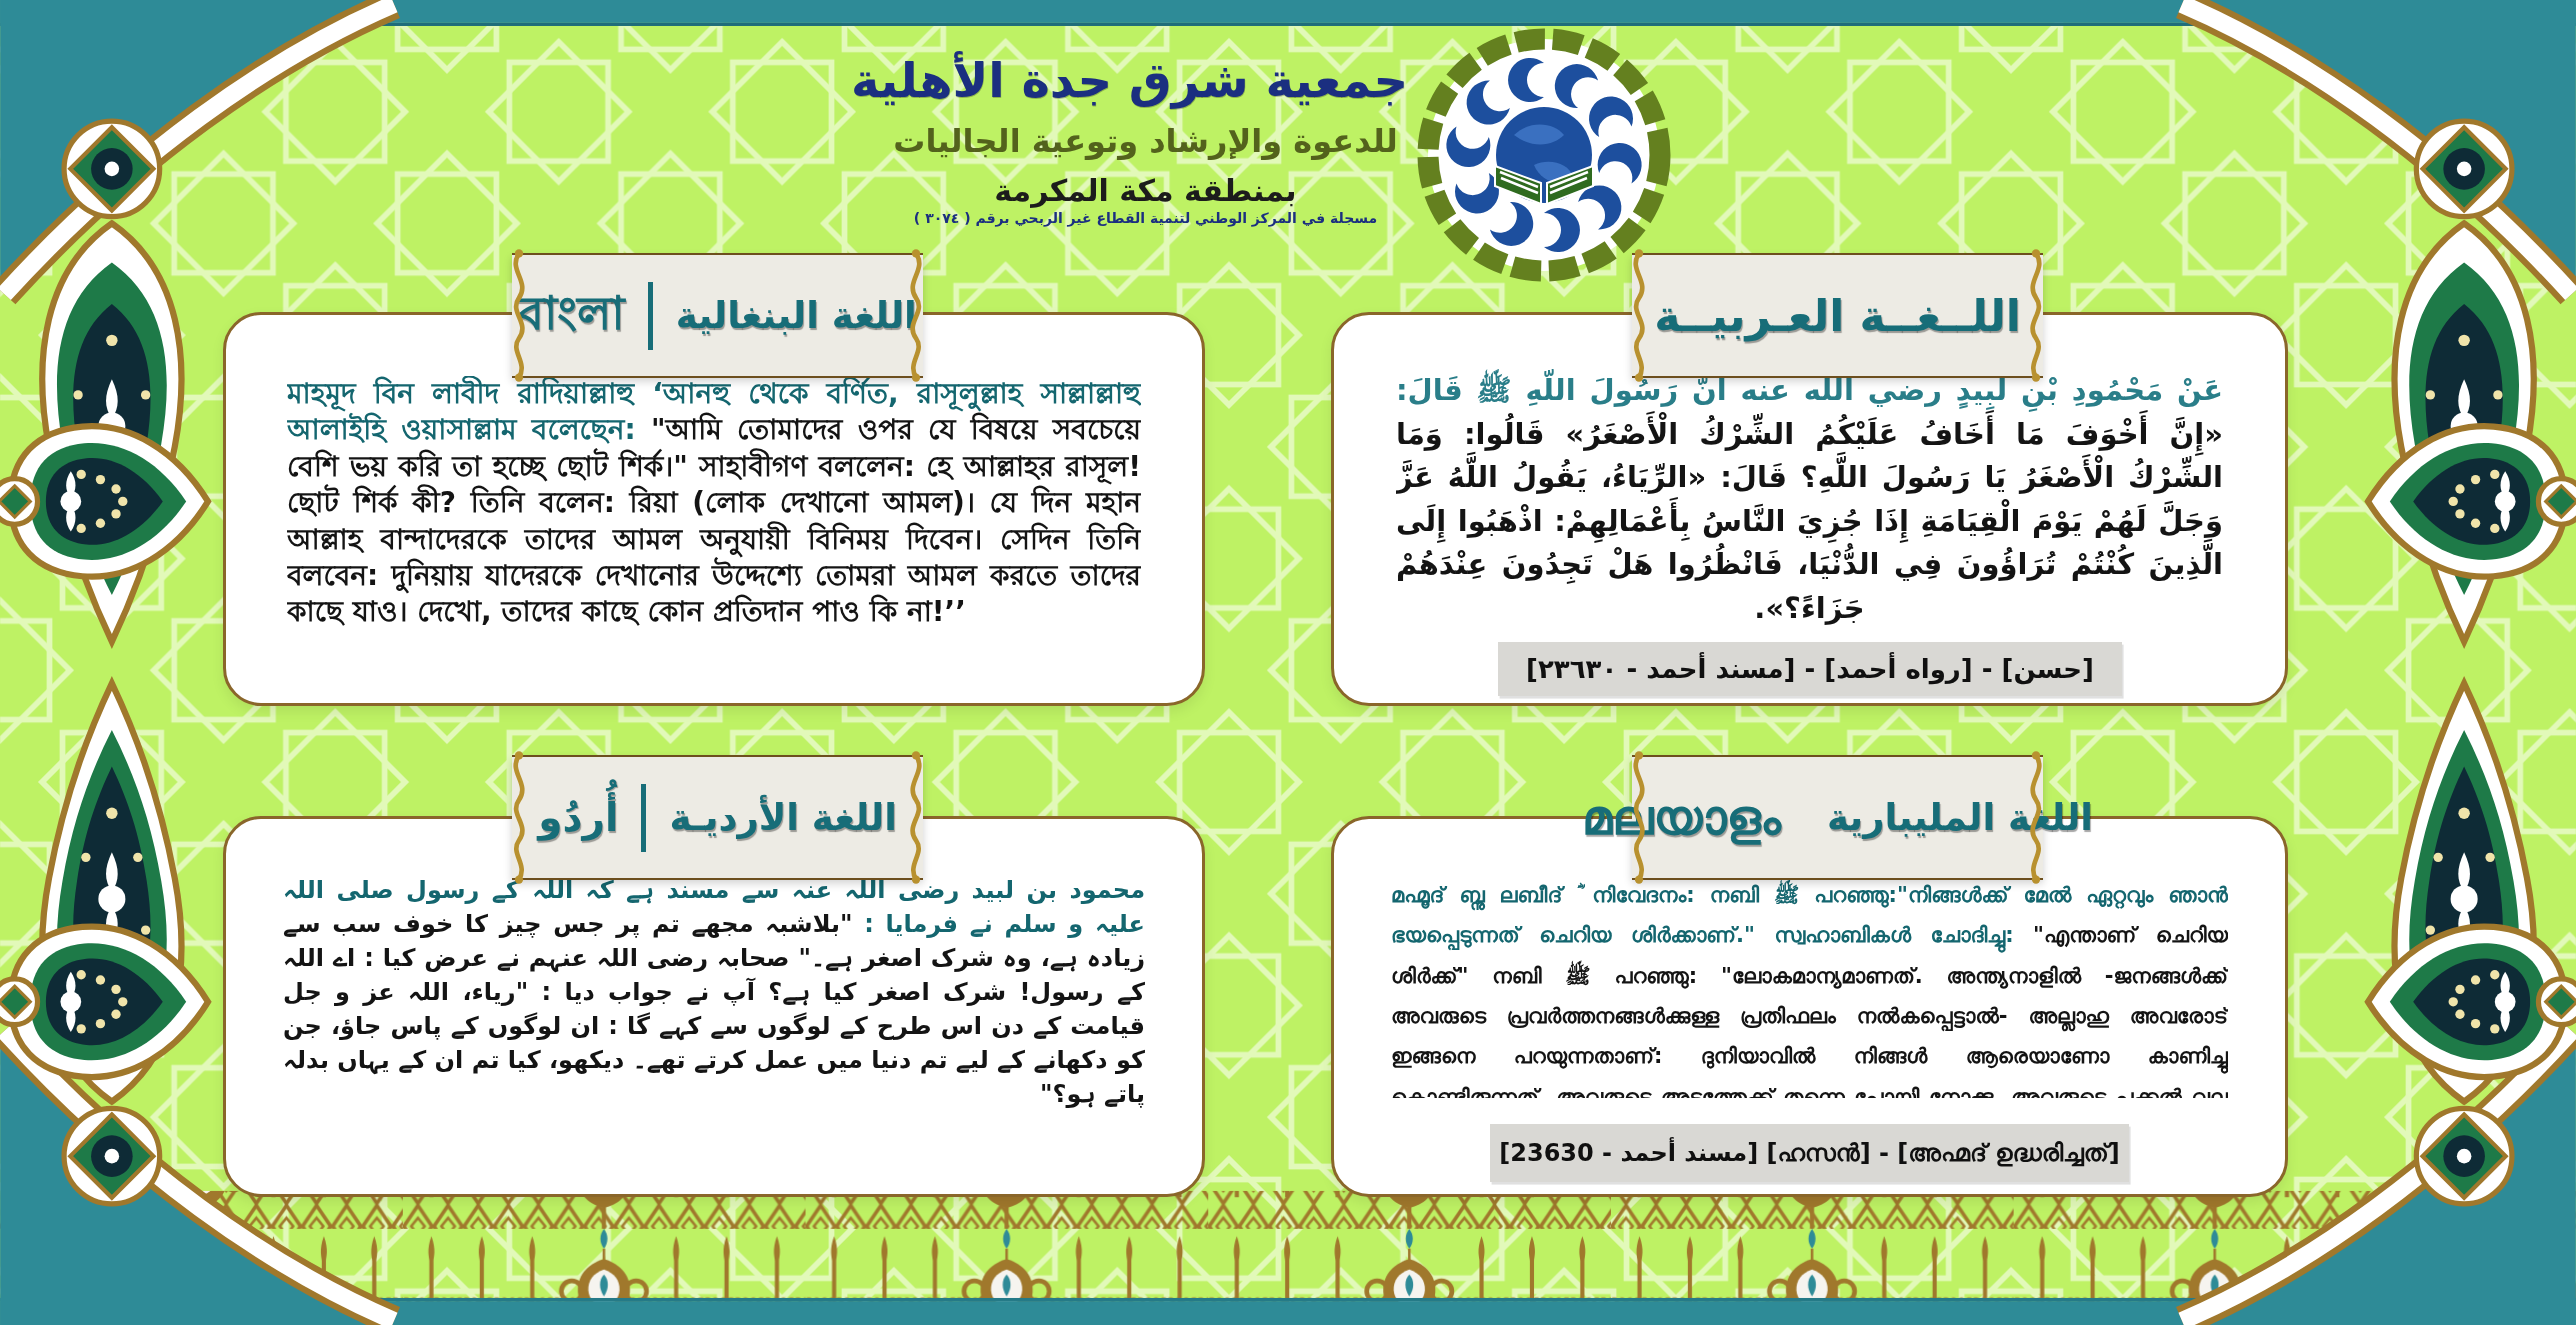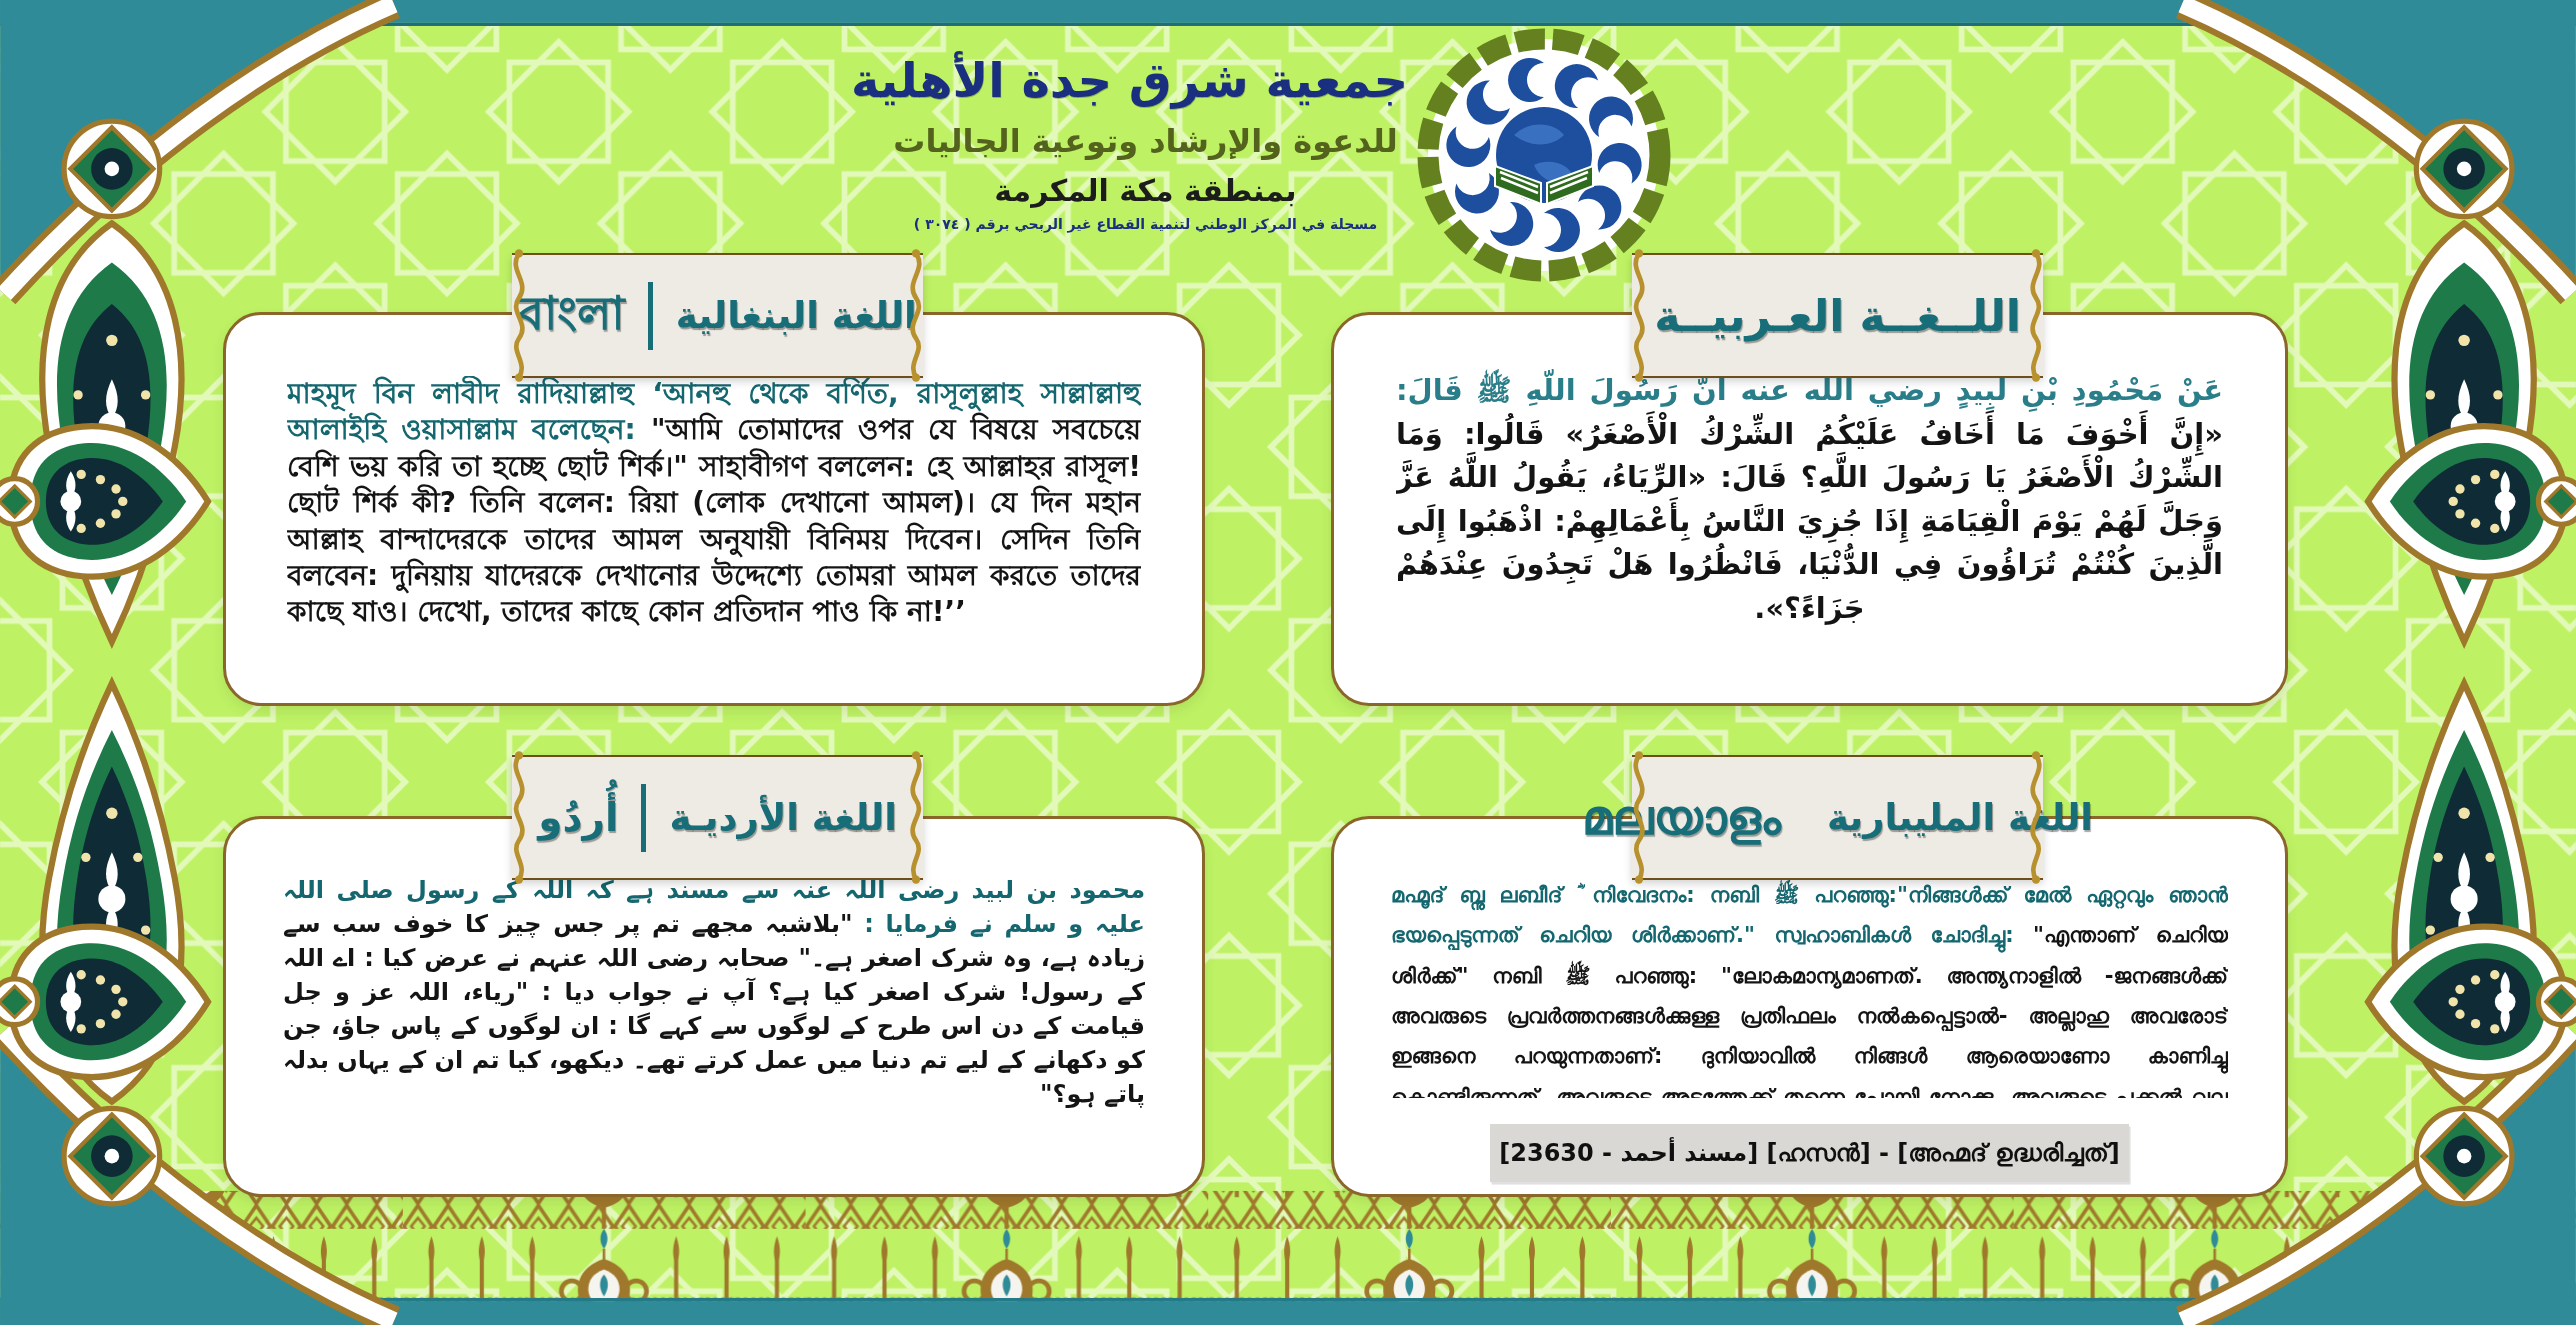--- a/index.html
+++ b/index.html
@@ -54,21 +54,21 @@
   .badge.ar-badge{left:164px;bottom:7.3px;width:624px;height:54px;font-size:26px;direction:rtl;}
   .badge.ur-badge{left:179px;bottom:34px;width:618px;height:49px;font-size:23px;direction:rtl;}
   .badge.ml-badge{left:156px;bottom:12.5px;width:639px;height:58px;font-size:24px;}
   
   .brand{
     position:absolute;left:883px;top:52px;width:525px;z-index:3;
     direction:rtl;text-align:center;
   }
   .brand .l1{font-size:48px;font-weight:bold;color:#1b2f80;white-space:nowrap;margin-bottom:13.5px;text-shadow:0.5px 1px 0.5px rgba(0,0,0,.25);}
   .brand .l2{font-size:32px;font-weight:bold;color:#53621c;white-space:nowrap;margin-bottom:13.5px;}
-  .brand .l3{font-size:30px;font-weight:bold;color:#1c1c1c;white-space:nowrap;margin-bottom:8px;}
+  .brand .l3{font-size:30px;font-weight:bold;color:#1c1c1c;white-space:nowrap;margin-bottom:2px;}
   .brand .l4{font-size:14px;font-weight:bold;color:#1b2f80;white-space:nowrap;}
   .logo{position:absolute;left:1414px;top:25px;z-index:3;}
 </style>
 </head>
 <body>
 
 <div class="stage">
 
   <svg class="decor" width="2576" height="1325" viewBox="0 0 4957 2550" aria-hidden="true">
     <defs>
@@ -216,20 +216,21 @@
       <span class="lead">মাহমূদ বিন লাবীদ রাদিয়াল্লাহু ‘আনহু থেকে বর্ণিত, রাসূলুল্লাহ সাল্লাল্লাহু আলাইহি ওয়াসাল্লাম বলেছেন:</span>
       <span>"আমি তোমাদের ওপর যে বিষয়ে সবচেয়ে বেশি ভয় করি তা হচ্ছে ছোট শির্ক।" সাহাবীগণ বললেন: হে আল্লাহর রাসূল! ছোট শির্ক কী? তিনি বলেন: রিয়া (লোক দেখানো আমল)। যে দিন মহান আল্লাহ বান্দাদেরকে তাদের আমল অনুযায়ী বিনিময় দিবেন। সেদিন তিনি বলবেন: দুনিয়ায় যাদেরকে দেখানোর উদ্দেশ্যে তোমরা আমল করতে তাদের কাছে যাও। দেখো, তাদের কাছে কোন প্রতিদান পাও কি না!’’</span>
     </div>
   </div>
 
   <div class="panel ar">
     <div class="pbody ar-body" lang="ar">
       <span class="lead">عَنْ مَحْمُودِ بْنِ لَبِيدٍ رضي الله عنه أَنَّ رَسُولَ اللَّهِ ﷺ قَالَ:</span>
       <span> «إِنَّ أَخْوَفَ مَا أَخَافُ عَلَيْكُمُ الشِّرْكُ الْأَصْغَرُ» قَالُوا: وَمَا الشِّرْكُ الْأَصْغَرُ يَا رَسُولَ اللَّهِ؟ قَالَ: «الرِّيَاءُ، يَقُولُ اللَّهُ عَزَّ وَجَلَّ لَهُمْ يَوْمَ الْقِيَامَةِ إِذَا جُزِيَ النَّاسُ بِأَعْمَالِهِمْ: اذْهَبُوا إِلَى الَّذِينَ كُنْتُمْ تُرَاؤُونَ فِي الدُّنْيَا، فَانْظُرُوا هَلْ تَجِدُونَ عِنْدَهُمْ جَزَاءً؟».</span>
     </div>
+    <div class="badge ar-badge" lang="ar">[حسن] - [رواه أحمد] - [مسند أحمد - ٢٣٦٣٠]</div>
   </div>
 
   <div class="panel ur">
     <div class="pbody ur-body" lang="ur">
       <span class="lead">محمود بن لبید رضی اللہ عنہ سے مسند ہے کہ اللہ کے رسول صلی اللہ علیہ و سلم نے فرمایا :</span>
       <span>"بلاشبہ مجھے تم پر جس چیز کا خوف سب سے زیادہ ہے، وہ شرک اصغر ہے۔" صحابہ رضی اللہ عنہم نے عرض کیا : اے اللہ کے رسول! شرک اصغر کیا ہے؟ آپ نے جواب دیا : "ریاء، اللہ عز و جل قیامت کے دن اس طرح کے لوگوں سے کہے گا : ان لوگوں کے پاس جاؤ، جن کو دکھانے کے لیے تم دنیا میں عمل کرتے تھے۔ دیکھو، کیا تم ان کے یہاں بدلہ پاتے ہو؟"</span>
     </div>
   </div>
 
   <div class="panel ml">

